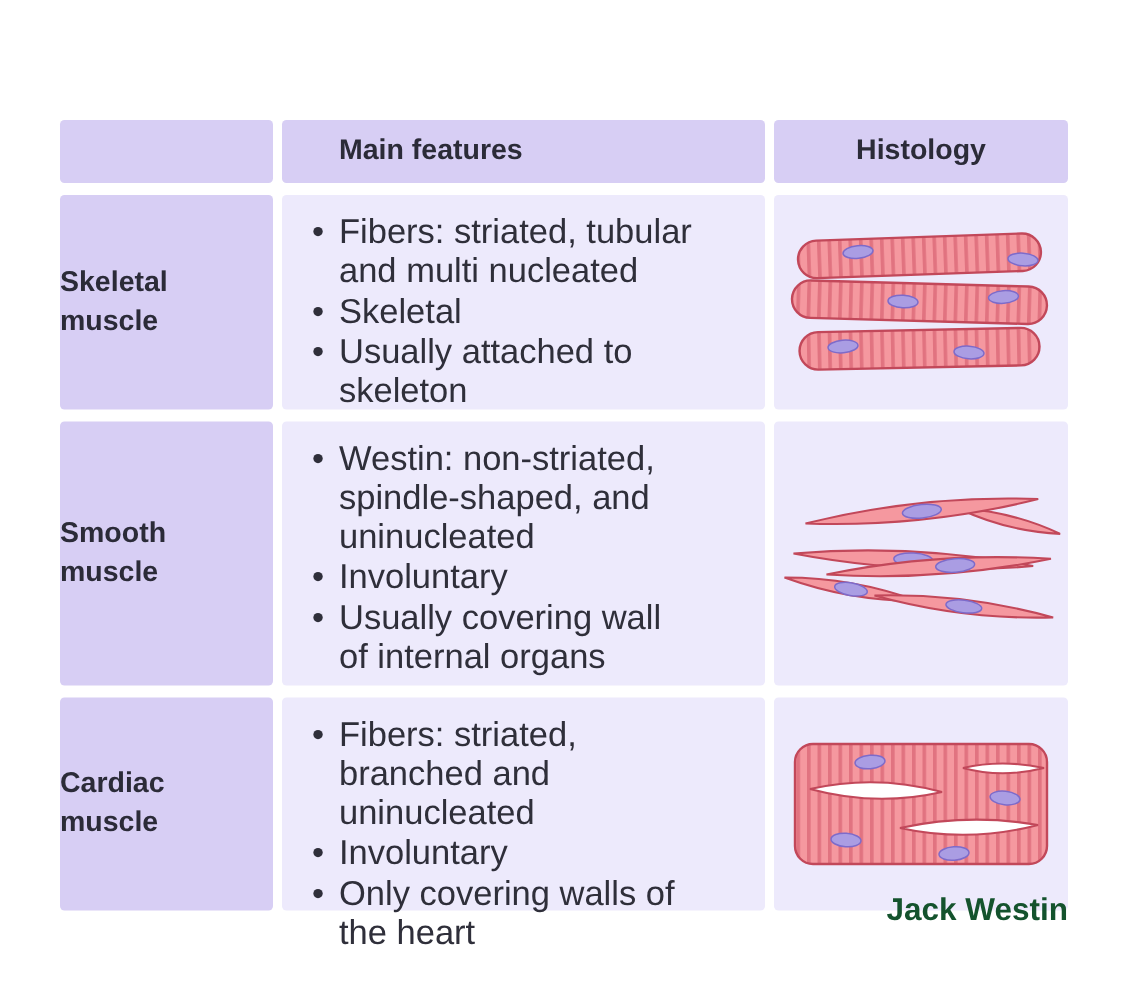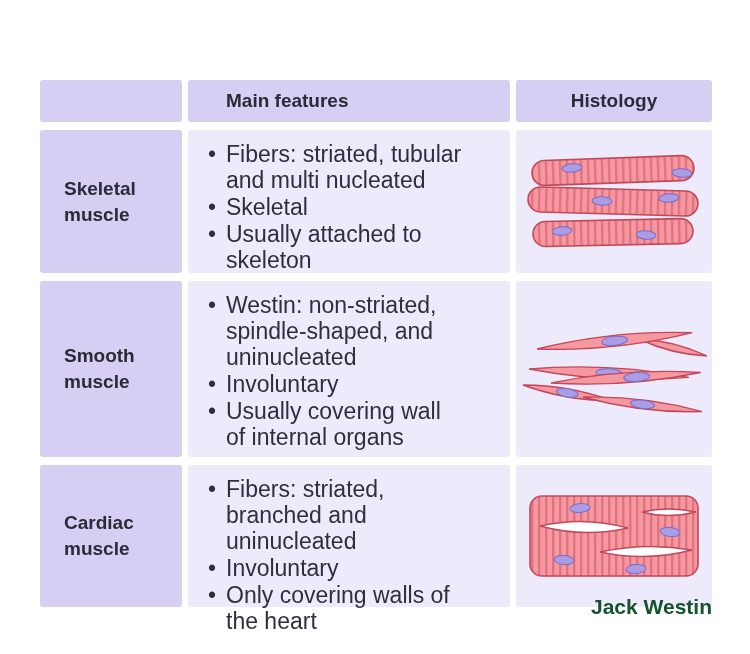--- a/index.html
+++ b/index.html
@@ -38,21 +38,20 @@
     font-weight: bold;
     font-size: 19px;
     color: #2b2b38;
   }
   .header-main { padding-left: 38px; }
   .header-histo { justify-content: center; }
 
   .label-cell {
     display: flex;
     align-items: center;
-    padding-left: 24px;
     padding-right: 10px;
     font-weight: bold;
     font-size: 19px;
     line-height: 1.35;
     color: #2b2b38;
   }
 
   .features-cell {
     padding: 11px 10px 8px 14px;
     font-size: 23px;

